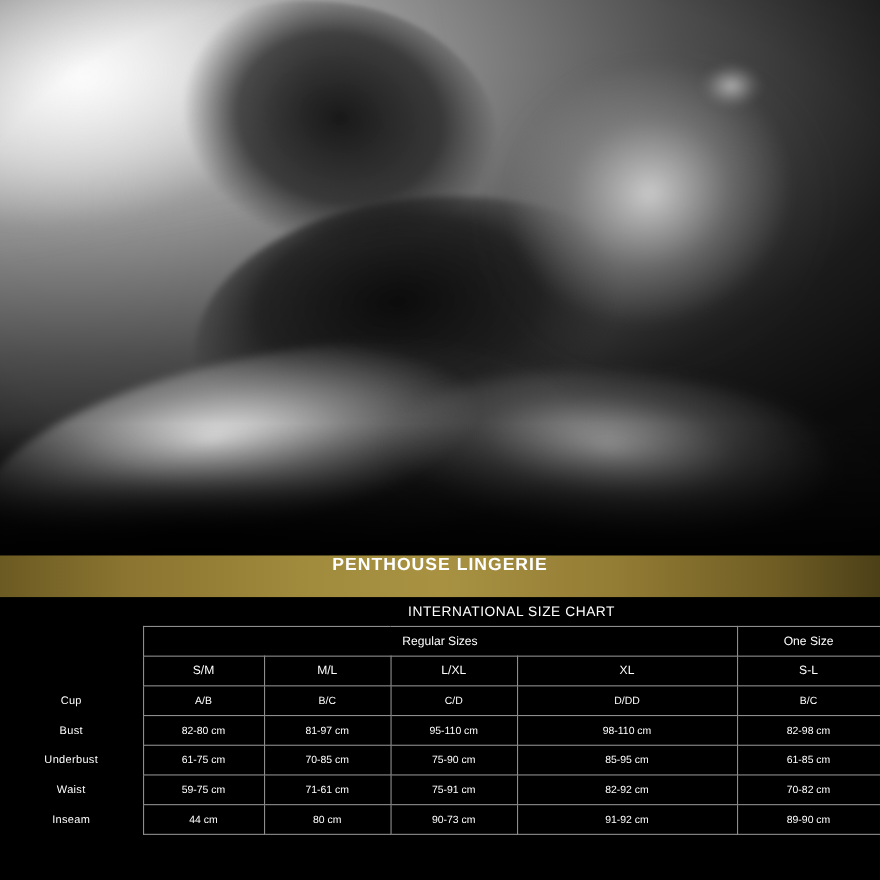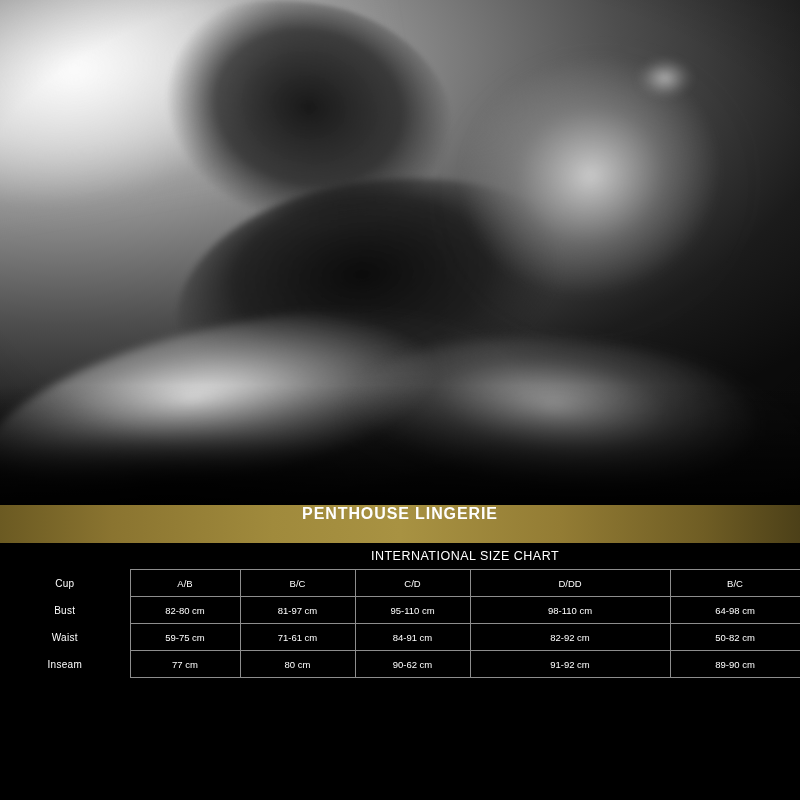--- a/index.html
+++ b/index.html
@@ -220,56 +220,77 @@
         <col style="width:115px">
         <col style="width:200px">
         <col style="width:130px">
       </colgroup>
       <tbody>
         <tr class="intl-row">
           <td class="noborder"></td>
           <td class="noborder" colspan="5">INTERNATIONAL SIZE CHART</td>
         </tr>
 
-
+        <tr class="group-row">
+          <td class="noborder"></td>
+          <td colspan="4">Regular Sizes</td>
+          <td>One Size</td>
+        </tr>
+
+        <tr class="head-row">
+          <td class="noborder"></td>
+          <td>S/M</td>
+          <td>M/L</td>
+          <td>L/XL</td>
+          <td>XL</td>
+          <td>S-L</td>
+        </tr>
 
         <tr class="data-row">
           <td class="label-cell noborder">Cup</td>
           <td>A/B</td>
           <td>B/C</td>
           <td>C/D</td>
           <td>D/DD</td>
           <td>B/C</td>
         </tr>
 
         <tr class="data-row">
           <td class="label-cell noborder">Bust</td>
           <td>82-80 cm</td>
           <td>81-97 cm</td>
           <td>95-110 cm</td>
           <td>98-110 cm</td>
-          <td>64-98 cm</td>
-        </tr>
-
+          <td>82-98 cm</td>
+        </tr>
+
+        <tr class="data-row">
+          <td class="label-cell noborder">Underbust</td>
+          <td>61-75 cm</td>
+          <td>70-85 cm</td>
+          <td>75-90 cm</td>
+          <td>85-95 cm</td>
+          <td>61-85 cm</td>
+        </tr>
 
         <tr class="data-row">
           <td class="label-cell noborder">Waist</td>
           <td>59-75 cm</td>
           <td>71-61 cm</td>
-          <td>84-91 cm</td>
+          <td>75-91 cm</td>
           <td>82-92 cm</td>
-          <td>50-82 cm</td>
+          <td>70-82 cm</td>
         </tr>
 
 
         <tr class="data-row">
           <td class="label-cell noborder">Inseam</td>
-          <td>77 cm</td>
+          <td>44 cm</td>
           <td>80 cm</td>
-          <td>90-62 cm</td>
+          <td>90-73 cm</td>
           <td>91-92 cm</td>
           <td>89-90 cm</td>
         </tr>
       </tbody>
     </table>
   </div>
 
 </div>
 
 </body></html>

